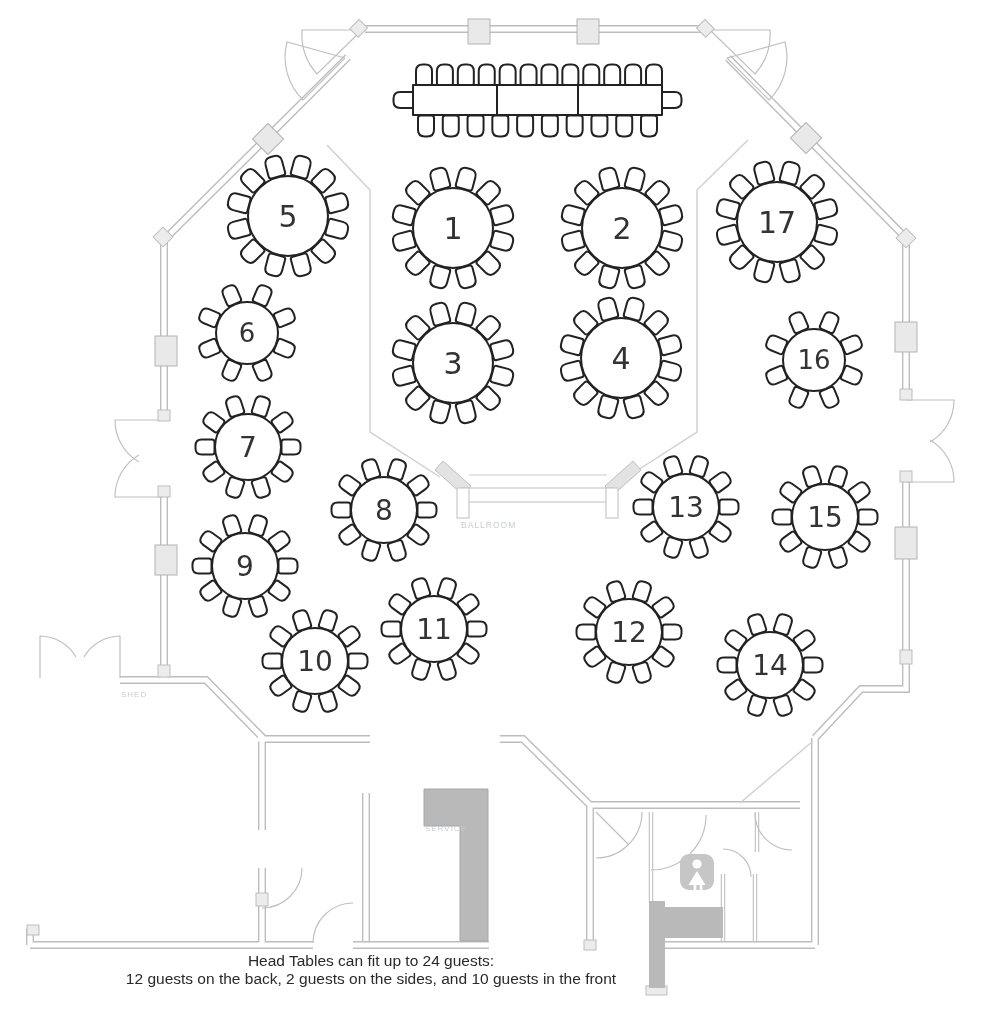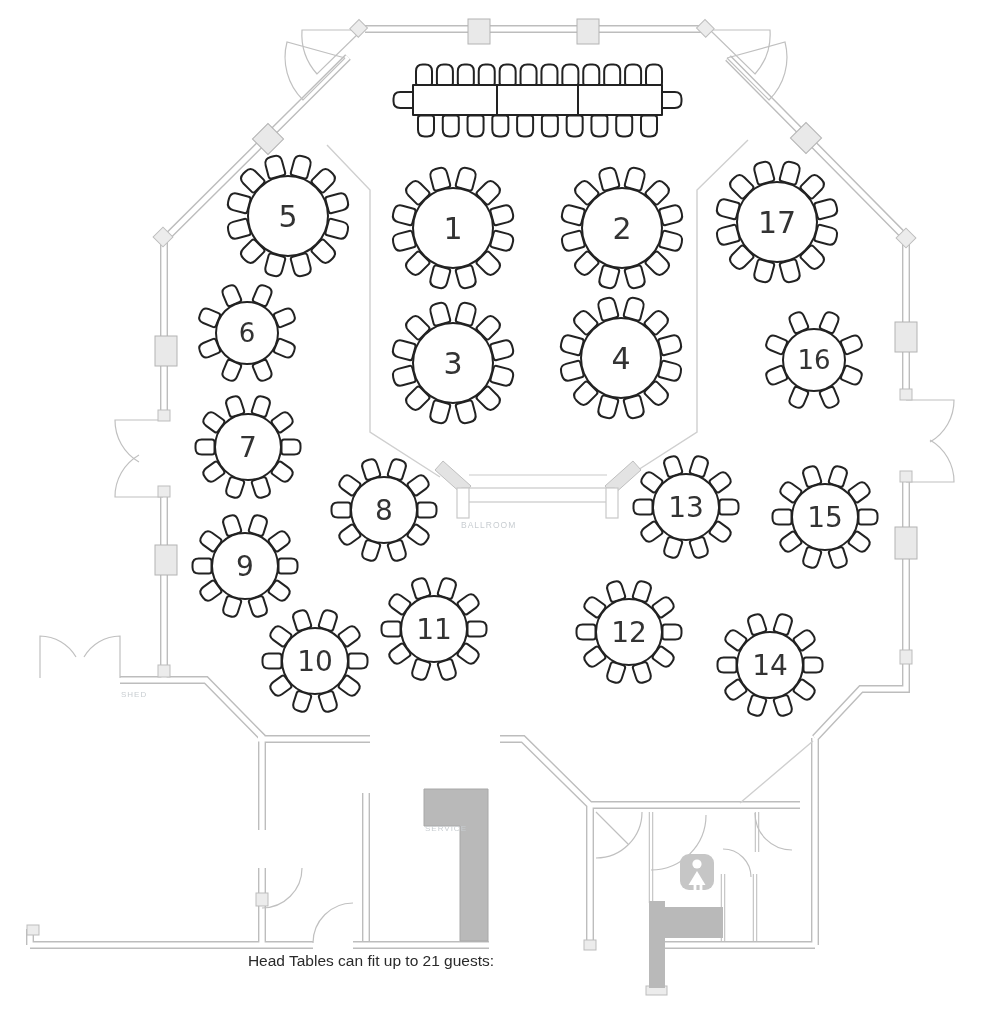--- a/index.html
+++ b/index.html
@@ -423,15 +423,16 @@
           <path d="M -8.5,8 Q -8.5,10.5 -6,10.5 L 6,10.5 Q 8.5,10.5 8.5,8 L 8.5,-3.5 Q 8.5,-10.5 1.5,-10.5 L -1.5,-10.5 Q -8.5,-10.5 -8.5,-3.5 Z" class="furn" transform="translate(727.7377828592575,235.19977130022858) rotate(255)"></path>
           <path d="M -8.5,8 Q -8.5,10.5 -6,10.5 L 6,10.5 Q 8.5,10.5 8.5,8 L 8.5,-3.5 Q 8.5,-10.5 1.5,-10.5 L -1.5,-10.5 Q -8.5,-10.5 -8.5,-3.5 Z" class="furn" transform="translate(727.7377828592575,208.80022869977145) rotate(285)"></path>
           <path d="M -8.5,8 Q -8.5,10.5 -6,10.5 L 6,10.5 Q 8.5,10.5 8.5,8 L 8.5,-3.5 Q 8.5,-10.5 1.5,-10.5 L -1.5,-10.5 Q -8.5,-10.5 -8.5,-3.5 Z" class="furn" transform="translate(740.9375541594861,185.93755415948607) rotate(315)"></path>
           <circle cx="777" cy="222" r="40" class="furn"></circle>
           <text x="777" y="222" dy="0.36em" class="tbl-num" font-size="30">17</text>
         </g>
       </g>
   </svg>
 
   <div id="caption">
-    <div>Head Tables can fit up to 21 guests:</div>
+    <div>Head Tables can fit up to 24 guests:</div>
+    <div>12 guests on the back, 2 guests on the sides, and 10 guests in the front</div>
   </div>
 </div>
 
 </body></html>

